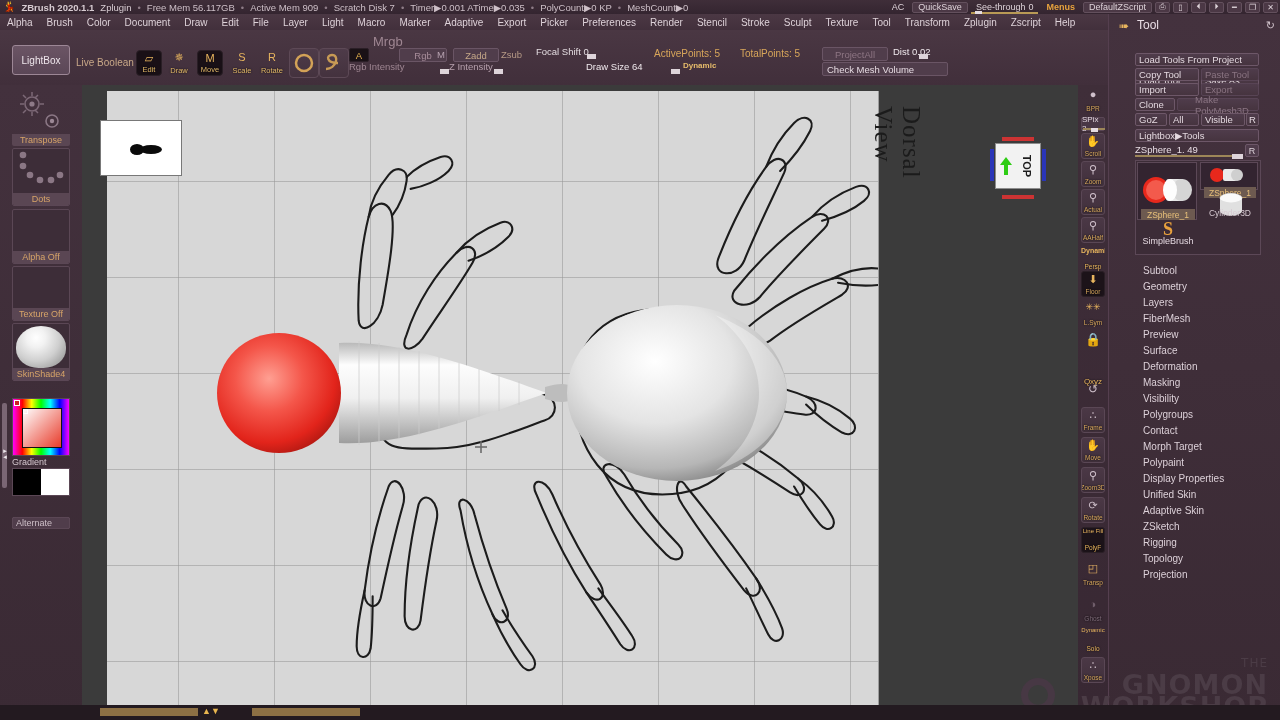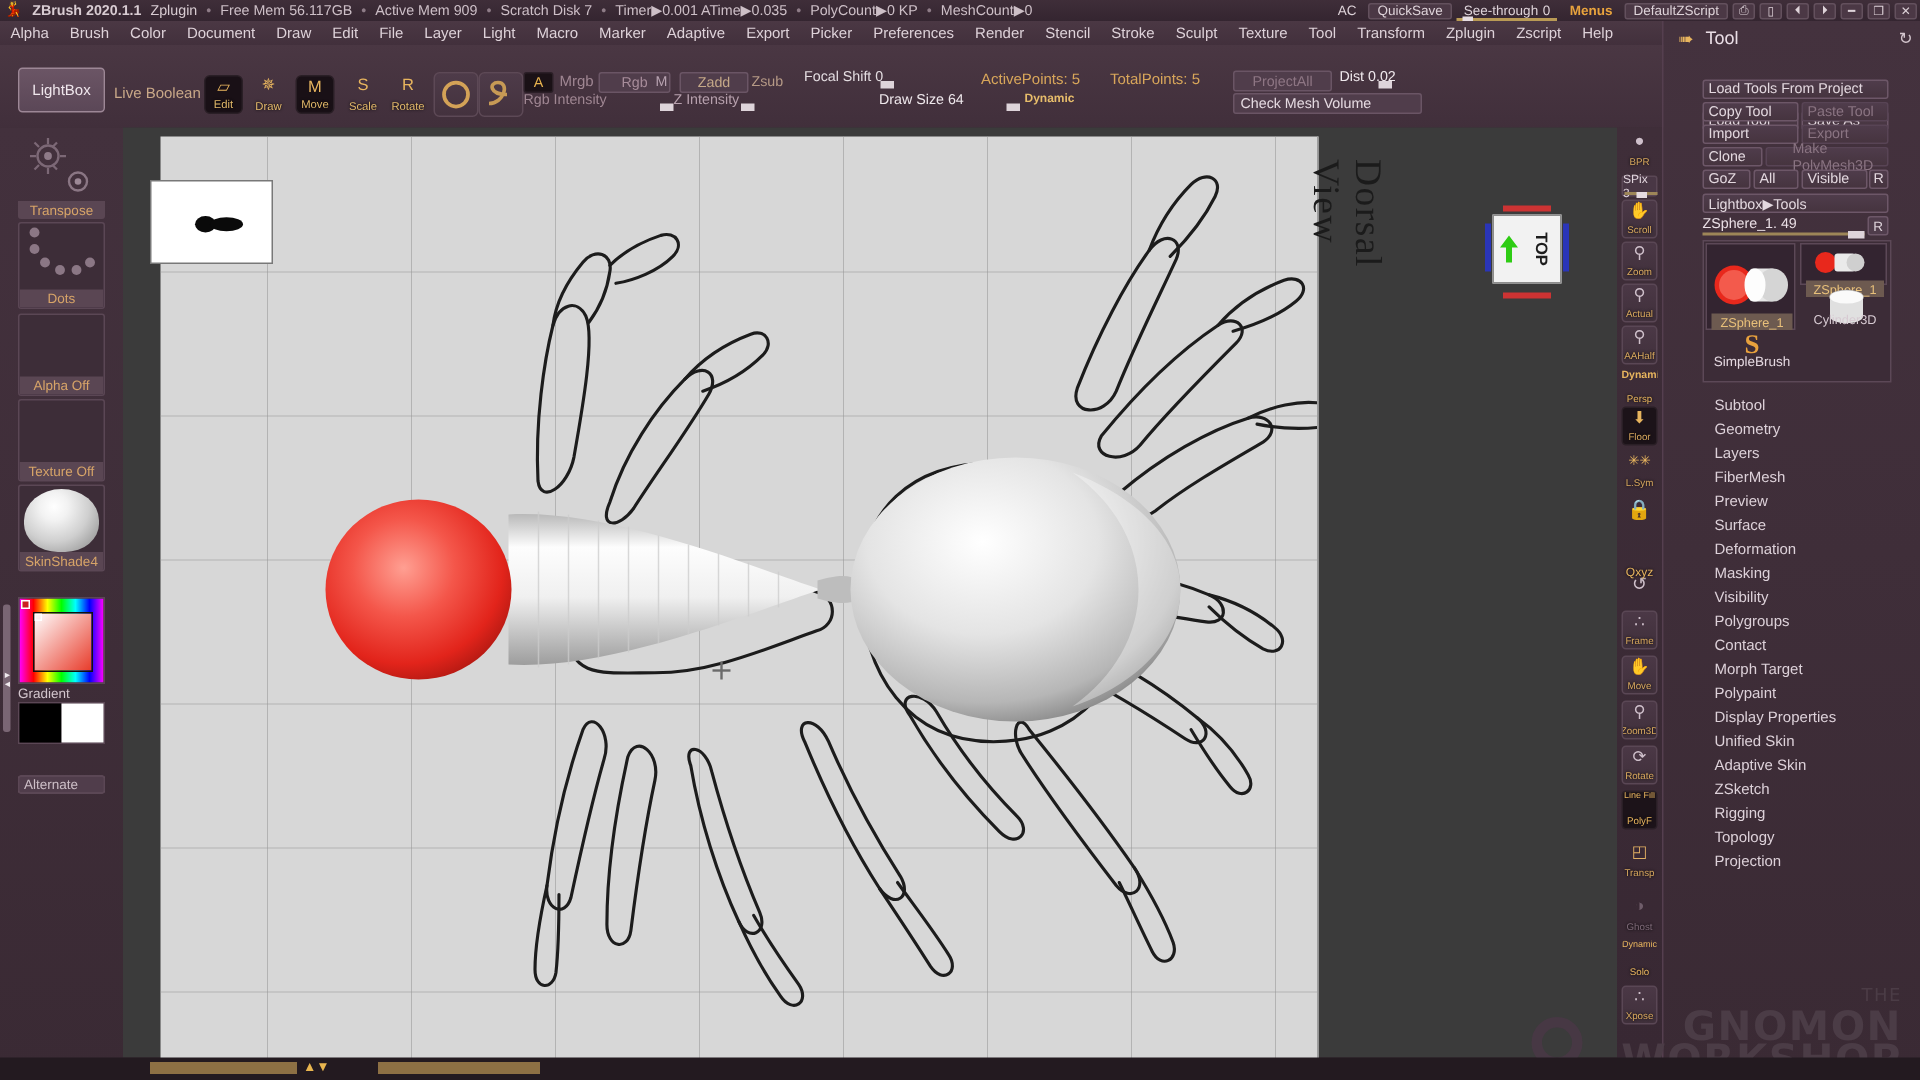--- a/index.html
+++ b/index.html
@@ -82,21 +82,21 @@
     border:1px solid #5d4956; background:linear-gradient(#4e3b49,#44323e);
     display:flex;align-items:center;justify-content:center;
   }
   #ring1{ left:289px; } #ring2{ left:290px; }
   .abtn{
     position:absolute; height:14px; border-radius:2px; font-size:9.5px;
     display:flex;align-items:center;justify-content:center;
     border:1px solid #6a5565; background:#503d4b; color:#cbb094;
   }
   #btnA{ left:349px; top:48px; width:20px; background:#1a1116; border-color:#2b1f27; color:#e9b44f;}
-  #lblMrgb{ position:absolute; left:373px; top:49px; font-size:10px; color:#9f8692;}
+  #lblMrgb{ position:absolute; left:373px; top:34px; font-size:13px; color:#9f8692;}
   #btnRgb{ left:399px; top:48px; width:48px; color:#a78c9a;}
   #lblM{ position:absolute; left:437px; top:49px; font-size:9.5px; color:#b7a2b0;}
   #btnZadd{ left:453px; top:48px; width:46px; color:#c5a888;}
   #lblZsub{ position:absolute; left:501px; top:49px; font-size:9.5px; color:#b69a86;}
   .slider{
     position:absolute; height:10px;
   }
   .slider .label{ position:absolute; left:0; top:-1px; font-size:9.5px; white-space:nowrap; }
   .slider .track{ position:absolute; left:0; bottom:0; height:2px; background:#9d8658; }
   .slider .knob{ position:absolute; bottom:-2px; width:9px;height:5px; background:#ded4da; }

